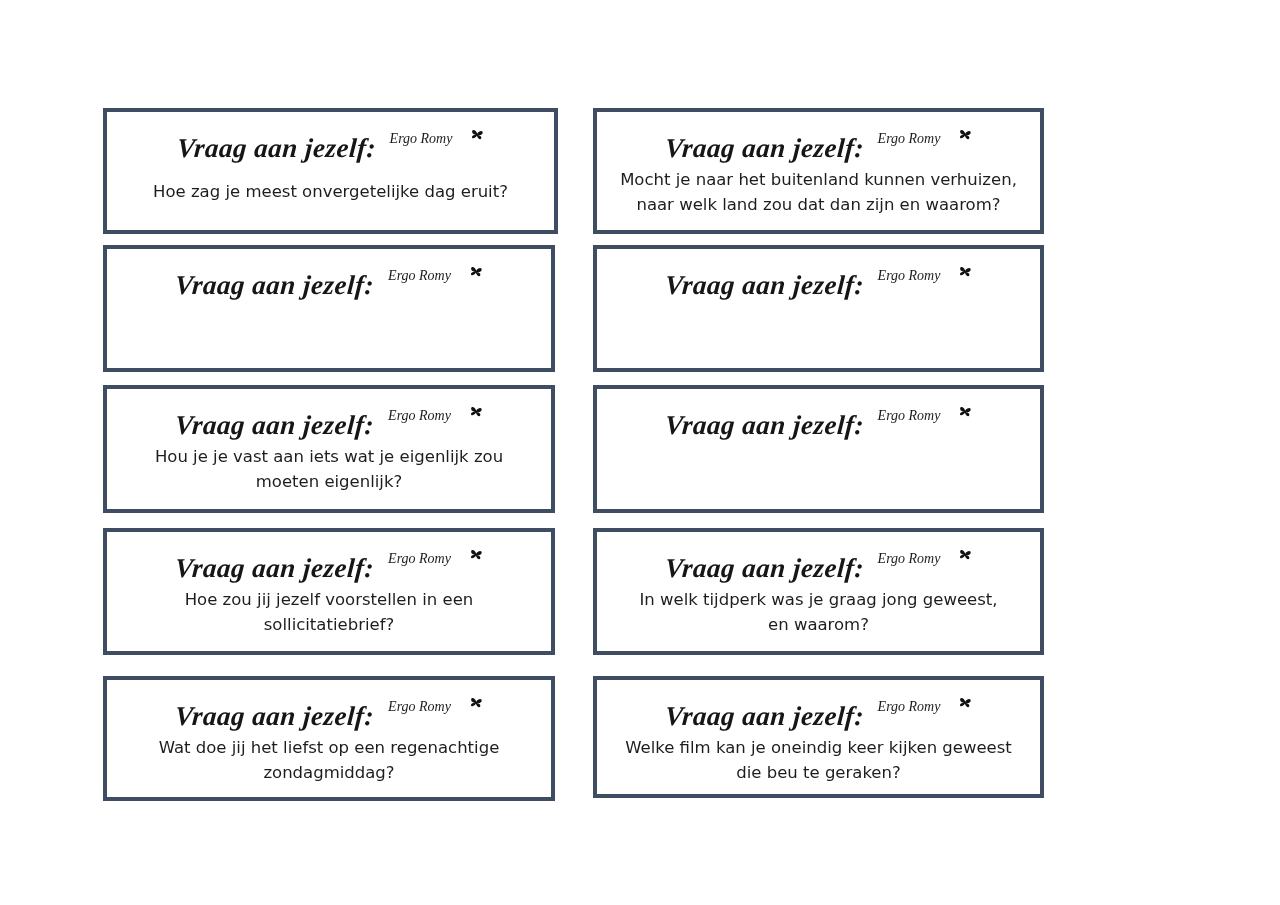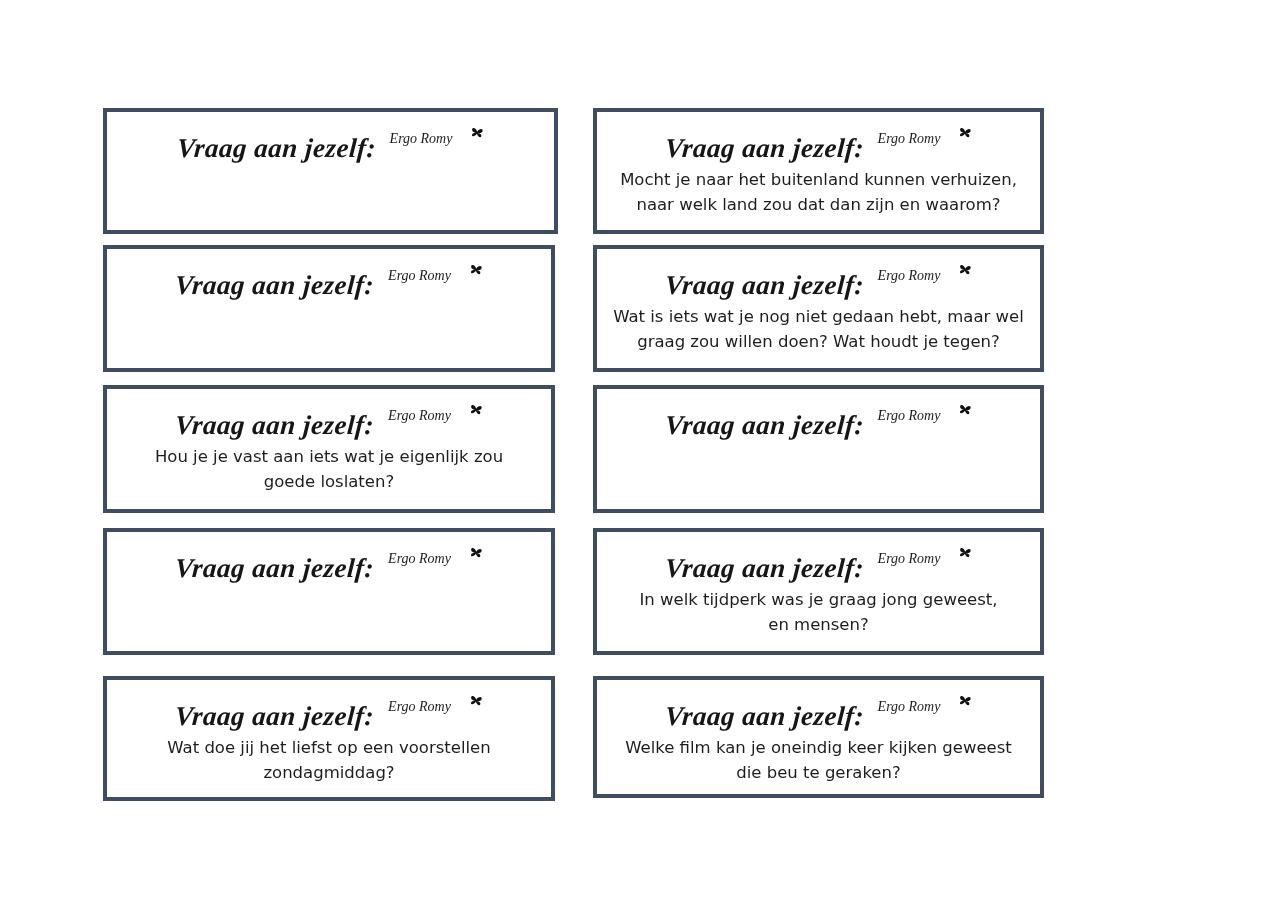--- a/index.html
+++ b/index.html
@@ -33,21 +33,21 @@
     font-style: italic;
     font-weight: 700;
     font-size: 27px;
     letter-spacing: 0.5px;
     color: #161616;
     transform: skewX(-4deg);
     white-space: nowrap;
   }
   .signature {
     display: inline-flex;
-    align-items: flex-start;
+    align-items: flex-end;
     gap: 18px;
     transform: translateY(-9px);
   }
   .sig-text {
     font-family: "Liberation Serif", "DejaVu Serif", serif;
     font-style: italic;
     font-size: 14px;
     color: #1c1c1c;
     white-space: nowrap;
   }
@@ -88,20 +88,21 @@
   <div class="card pos-0">
     <div class="card-header">
       <span class="card-title">Vraag aan jezelf:</span>
       <span class="signature">
         <span class="sig-text">Ergo Romy</span>
         <svg class="butterfly" viewBox="0 0 24 24">
             <path d="M12 10 C10 4,2 2,3 8 C3.5 11,8 12,11 12 C8 12.2,3 13,4 17 C5 20.5,10 18,12 13.5 C14 18,19 20.5,20 17 C21 13,16 12.2,13 12 C16 12,20.5 11,21 8 C22 2,14 4,12 10 Z" fill="#111"></path>
           </svg>
       </span>
     </div>
+    <div class="question">Hoe zag je meest onvergetelijke dag eruit?</div>
   </div>
 
   <div class="card pos-1">
     <div class="card-header">
       <span class="card-title">Vraag aan jezelf:</span>
       <span class="signature">
         <span class="sig-text">Ergo Romy</span>
         <svg class="butterfly" viewBox="0 0 24 24">
             <path d="M12 10 C10 4,2 2,3 8 C3.5 11,8 12,11 12 C8 12.2,3 13,4 17 C5 20.5,10 18,12 13.5 C14 18,19 20.5,20 17 C21 13,16 12.2,13 12 C16 12,20.5 11,21 8 C22 2,14 4,12 10 Z" fill="#111"></path>
           </svg>
@@ -126,36 +127,34 @@
   <div class="card pos-3">
     <div class="card-header">
       <span class="card-title">Vraag aan jezelf:</span>
       <span class="signature">
         <span class="sig-text">Ergo Romy</span>
         <svg class="butterfly" viewBox="0 0 24 24">
             <path d="M12 10 C10 4,2 2,3 8 C3.5 11,8 12,11 12 C8 12.2,3 13,4 17 C5 20.5,10 18,12 13.5 C14 18,19 20.5,20 17 C21 13,16 12.2,13 12 C16 12,20.5 11,21 8 C22 2,14 4,12 10 Z" fill="#111"></path>
           </svg>
       </span>
     </div>
-    <div class="question">Wat is iets wat je nog niet gedaan hebt, maar wel
-graag zou willen doen? Wat houdt je tegen?</div>
   </div>
 
   <div class="card pos-4">
     <div class="card-header">
       <span class="card-title">Vraag aan jezelf:</span>
       <span class="signature">
         <span class="sig-text">Ergo Romy</span>
         <svg class="butterfly" viewBox="0 0 24 24">
             <path d="M12 10 C10 4,2 2,3 8 C3.5 11,8 12,11 12 C8 12.2,3 13,4 17 C5 20.5,10 18,12 13.5 C14 18,19 20.5,20 17 C21 13,16 12.2,13 12 C16 12,20.5 11,21 8 C22 2,14 4,12 10 Z" fill="#111"></path>
           </svg>
       </span>
     </div>
     <div class="question">Hou je je vast aan iets wat je eigenlijk zou
-goede loslaten?</div>
+moeten eigenlijk?</div>
   </div>
 
   <div class="card pos-5">
     <div class="card-header">
       <span class="card-title">Vraag aan jezelf:</span>
       <span class="signature">
         <span class="sig-text">Ergo Romy</span>
         <svg class="butterfly" viewBox="0 0 24 24">
             <path d="M12 10 C10 4,2 2,3 8 C3.5 11,8 12,11 12 C8 12.2,3 13,4 17 C5 20.5,10 18,12 13.5 C14 18,19 20.5,20 17 C21 13,16 12.2,13 12 C16 12,20.5 11,21 8 C22 2,14 4,12 10 Z" fill="#111"></path>
           </svg>
@@ -166,47 +165,49 @@
   <div class="card pos-6">
     <div class="card-header">
       <span class="card-title">Vraag aan jezelf:</span>
       <span class="signature">
         <span class="sig-text">Ergo Romy</span>
         <svg class="butterfly" viewBox="0 0 24 24">
             <path d="M12 10 C10 4,2 2,3 8 C3.5 11,8 12,11 12 C8 12.2,3 13,4 17 C5 20.5,10 18,12 13.5 C14 18,19 20.5,20 17 C21 13,16 12.2,13 12 C16 12,20.5 11,21 8 C22 2,14 4,12 10 Z" fill="#111"></path>
           </svg>
       </span>
     </div>
+    <div class="question">Hoe zou jij jezelf voorstellen in een
+sollicitatiebrief?</div>
   </div>
 
   <div class="card pos-7">
     <div class="card-header">
       <span class="card-title">Vraag aan jezelf:</span>
       <span class="signature">
         <span class="sig-text">Ergo Romy</span>
         <svg class="butterfly" viewBox="0 0 24 24">
             <path d="M12 10 C10 4,2 2,3 8 C3.5 11,8 12,11 12 C8 12.2,3 13,4 17 C5 20.5,10 18,12 13.5 C14 18,19 20.5,20 17 C21 13,16 12.2,13 12 C16 12,20.5 11,21 8 C22 2,14 4,12 10 Z" fill="#111"></path>
           </svg>
       </span>
     </div>
     <div class="question">In welk tijdperk was je graag jong geweest,
-en mensen?</div>
+en waarom?</div>
   </div>
 
   <div class="card pos-8">
     <div class="card-header">
       <span class="card-title">Vraag aan jezelf:</span>
       <span class="signature">
         <span class="sig-text">Ergo Romy</span>
         <svg class="butterfly" viewBox="0 0 24 24">
             <path d="M12 10 C10 4,2 2,3 8 C3.5 11,8 12,11 12 C8 12.2,3 13,4 17 C5 20.5,10 18,12 13.5 C14 18,19 20.5,20 17 C21 13,16 12.2,13 12 C16 12,20.5 11,21 8 C22 2,14 4,12 10 Z" fill="#111"></path>
           </svg>
       </span>
     </div>
-    <div class="question">Wat doe jij het liefst op een voorstellen
+    <div class="question">Wat doe jij het liefst op een regenachtige
 zondagmiddag?</div>
   </div>
 
   <div class="card pos-9">
     <div class="card-header">
       <span class="card-title">Vraag aan jezelf:</span>
       <span class="signature">
         <span class="sig-text">Ergo Romy</span>
         <svg class="butterfly" viewBox="0 0 24 24">
             <path d="M12 10 C10 4,2 2,3 8 C3.5 11,8 12,11 12 C8 12.2,3 13,4 17 C5 20.5,10 18,12 13.5 C14 18,19 20.5,20 17 C21 13,16 12.2,13 12 C16 12,20.5 11,21 8 C22 2,14 4,12 10 Z" fill="#111"></path>

